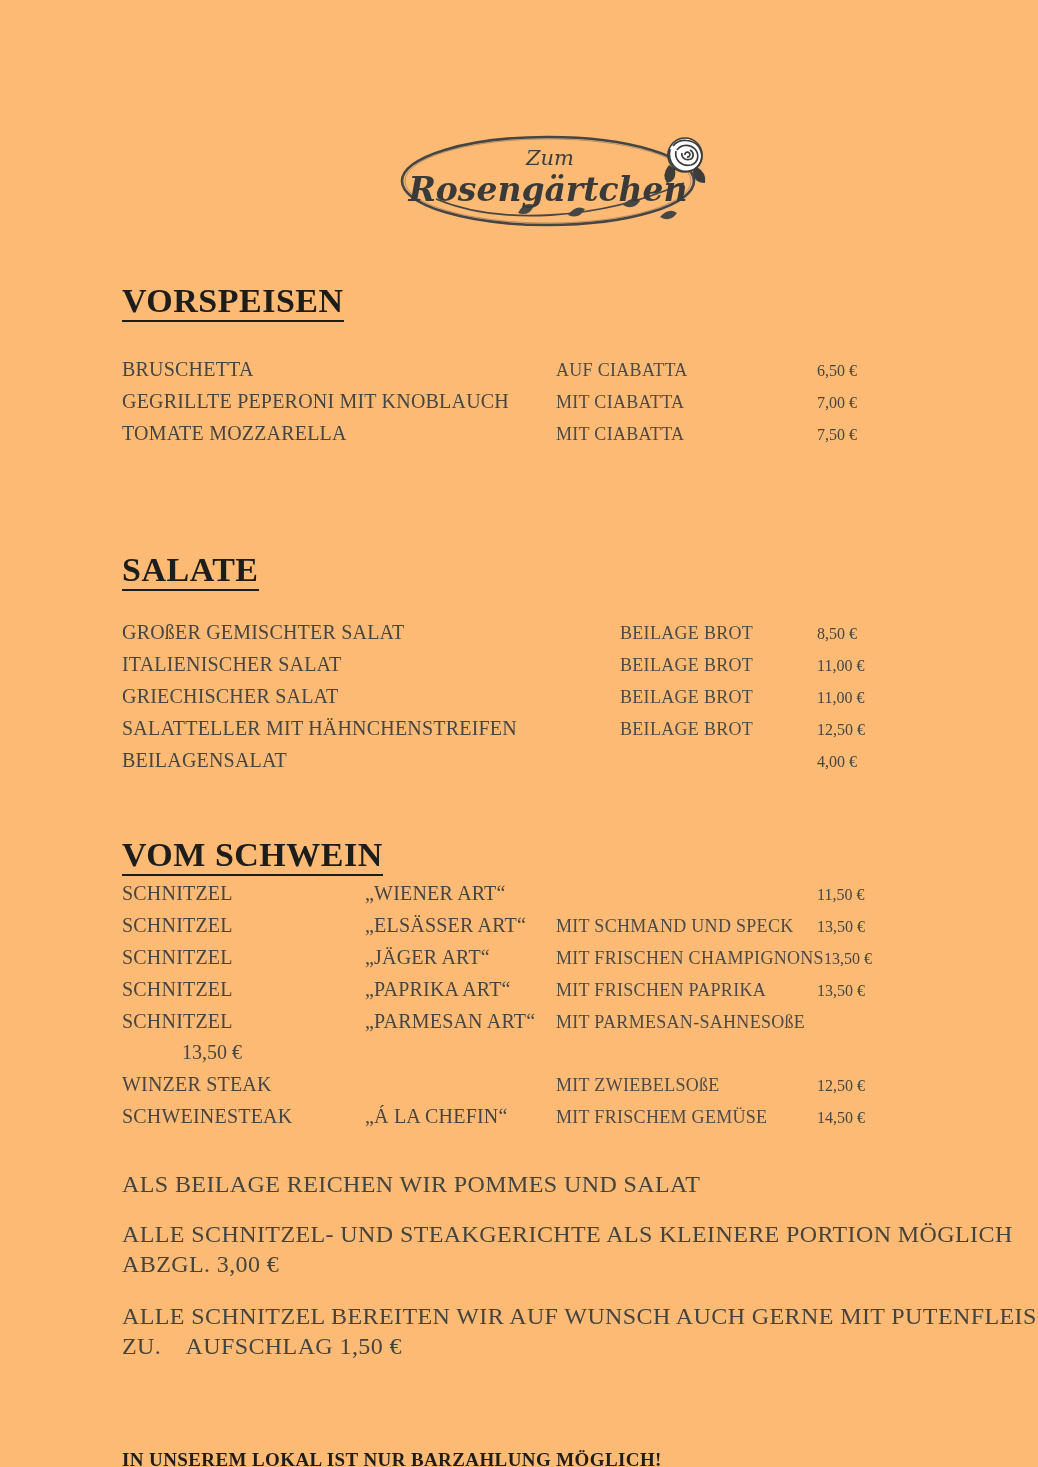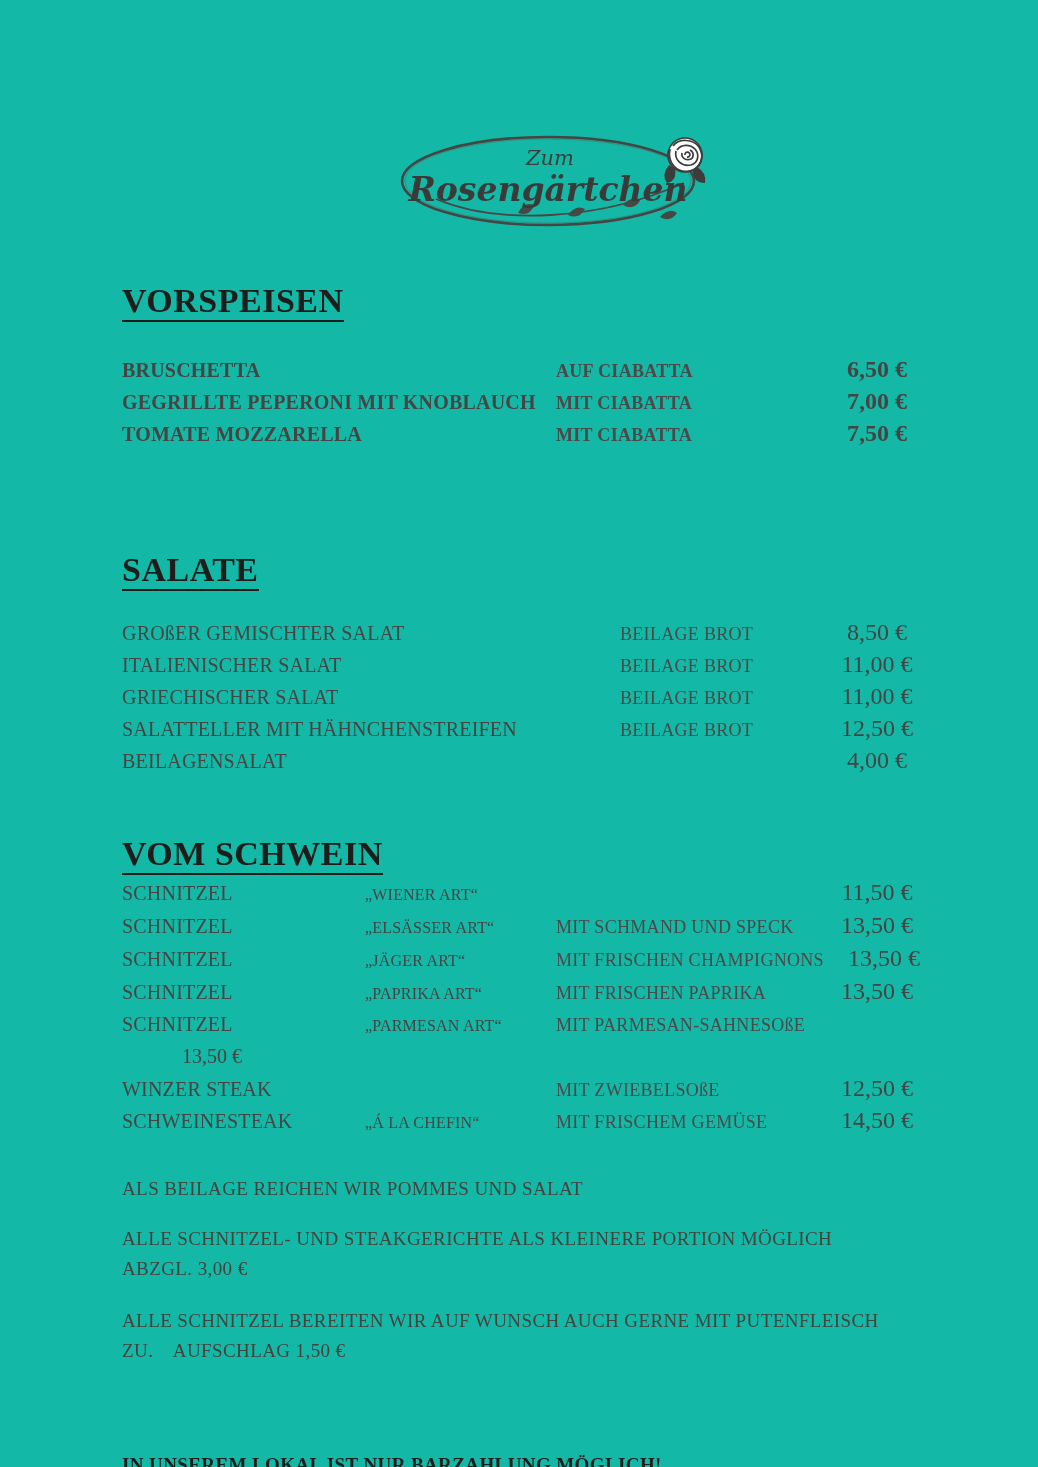--- a/index.html
+++ b/index.html
@@ -6,21 +6,21 @@
   html, body { background: #ffffff; }
   body {
     width: 1038px; height: 1467px;
     font-family: "Liberation Serif", "DejaVu Serif", serif;
     color: #3c3c3a;
     overflow: hidden;
   }
   .page {
     position: relative;
     width: 1038px; height: 1467px;
-    background: #14b8a6;
+    background: #fdba74;
     padding: 125px 101px 0 122px;
   }
   
   .logo-wrap {
     width: 330px; height: 104px;
     margin: 0 auto;
     transform: translateX(33px);
     position: relative;
   }
   .logo-svg { width: 330px; height: 104px; display: block; }
@@ -53,41 +53,41 @@
   .sec-salate { margin-top: 100px; }
   .sec-salate .rows { margin-top: 26px; }
   .sec-schwein { margin-top: 58px; }
   .sec-schwein .rows { margin-top: 2px; }
 
   .row {
     display: grid;
     line-height: 30px;
     align-items: baseline;
   }
-  .sec-vorspeisen .row { grid-template-columns: 434px 1fr 120px; font-weight: bold; }
+  .sec-vorspeisen .row { grid-template-columns: 434px 1fr 120px; }
   .sec-salate     .row { grid-template-columns: 498px 1fr 120px; }
   .sec-schwein    .row { grid-template-columns: 243px 191px 1fr 120px; }
 
   .cell { display: block; white-space: nowrap; }
   .cell-name    { font-size: 20px; color: #454543; letter-spacing: 0.2px; }
-  .cell-variant { font-size: 16px; color: #454543; letter-spacing: 0.2px; }
+  .cell-variant { font-size: 20px; color: #454543; letter-spacing: 0.2px; }
   .cell-desc    { font-size: 18px; color: #4a4a48; letter-spacing: 0.3px; }
-  .cell-price   { font-size: 24px; color: #454543; text-align: center; }
+  .cell-price   { font-size: 16px; color: #454543; text-align: left; }
 
   .overflow-price {
     margin-left: 60px;
     font-size: 20px;
     line-height: 30px;
     color: #454543;
   }
   .steak-rows { margin-top: 22px; }
 
   
   .note {
-    font-size: 19px;
+    font-size: 24px;
     line-height: 30px;
     letter-spacing: 0.4px;
     color: #44443f;
     white-space: pre;
     margin-right: -80px;
   }
   .note-1 { margin-top: 36px; }
   .note-2 { margin-top: 20px; }
   .note-3 { margin-top: 22px; }
 

